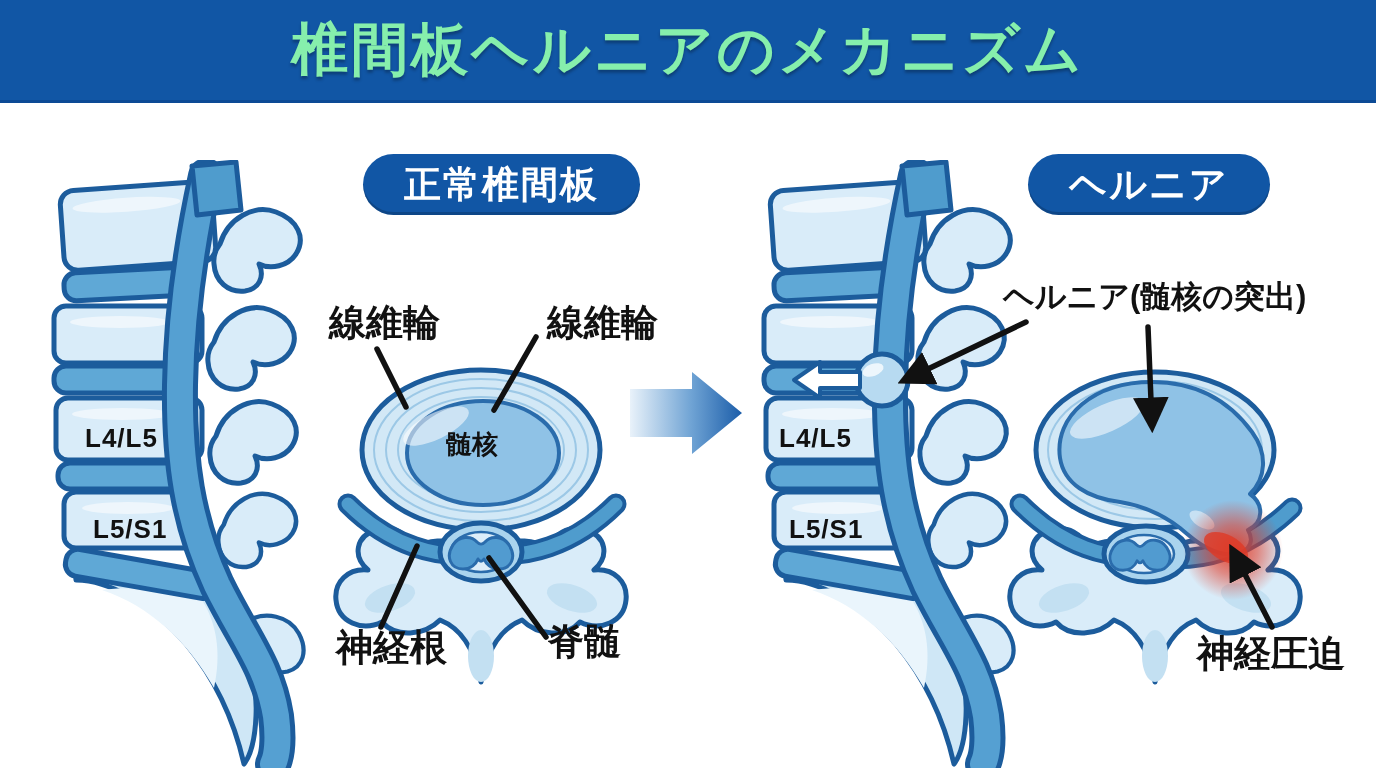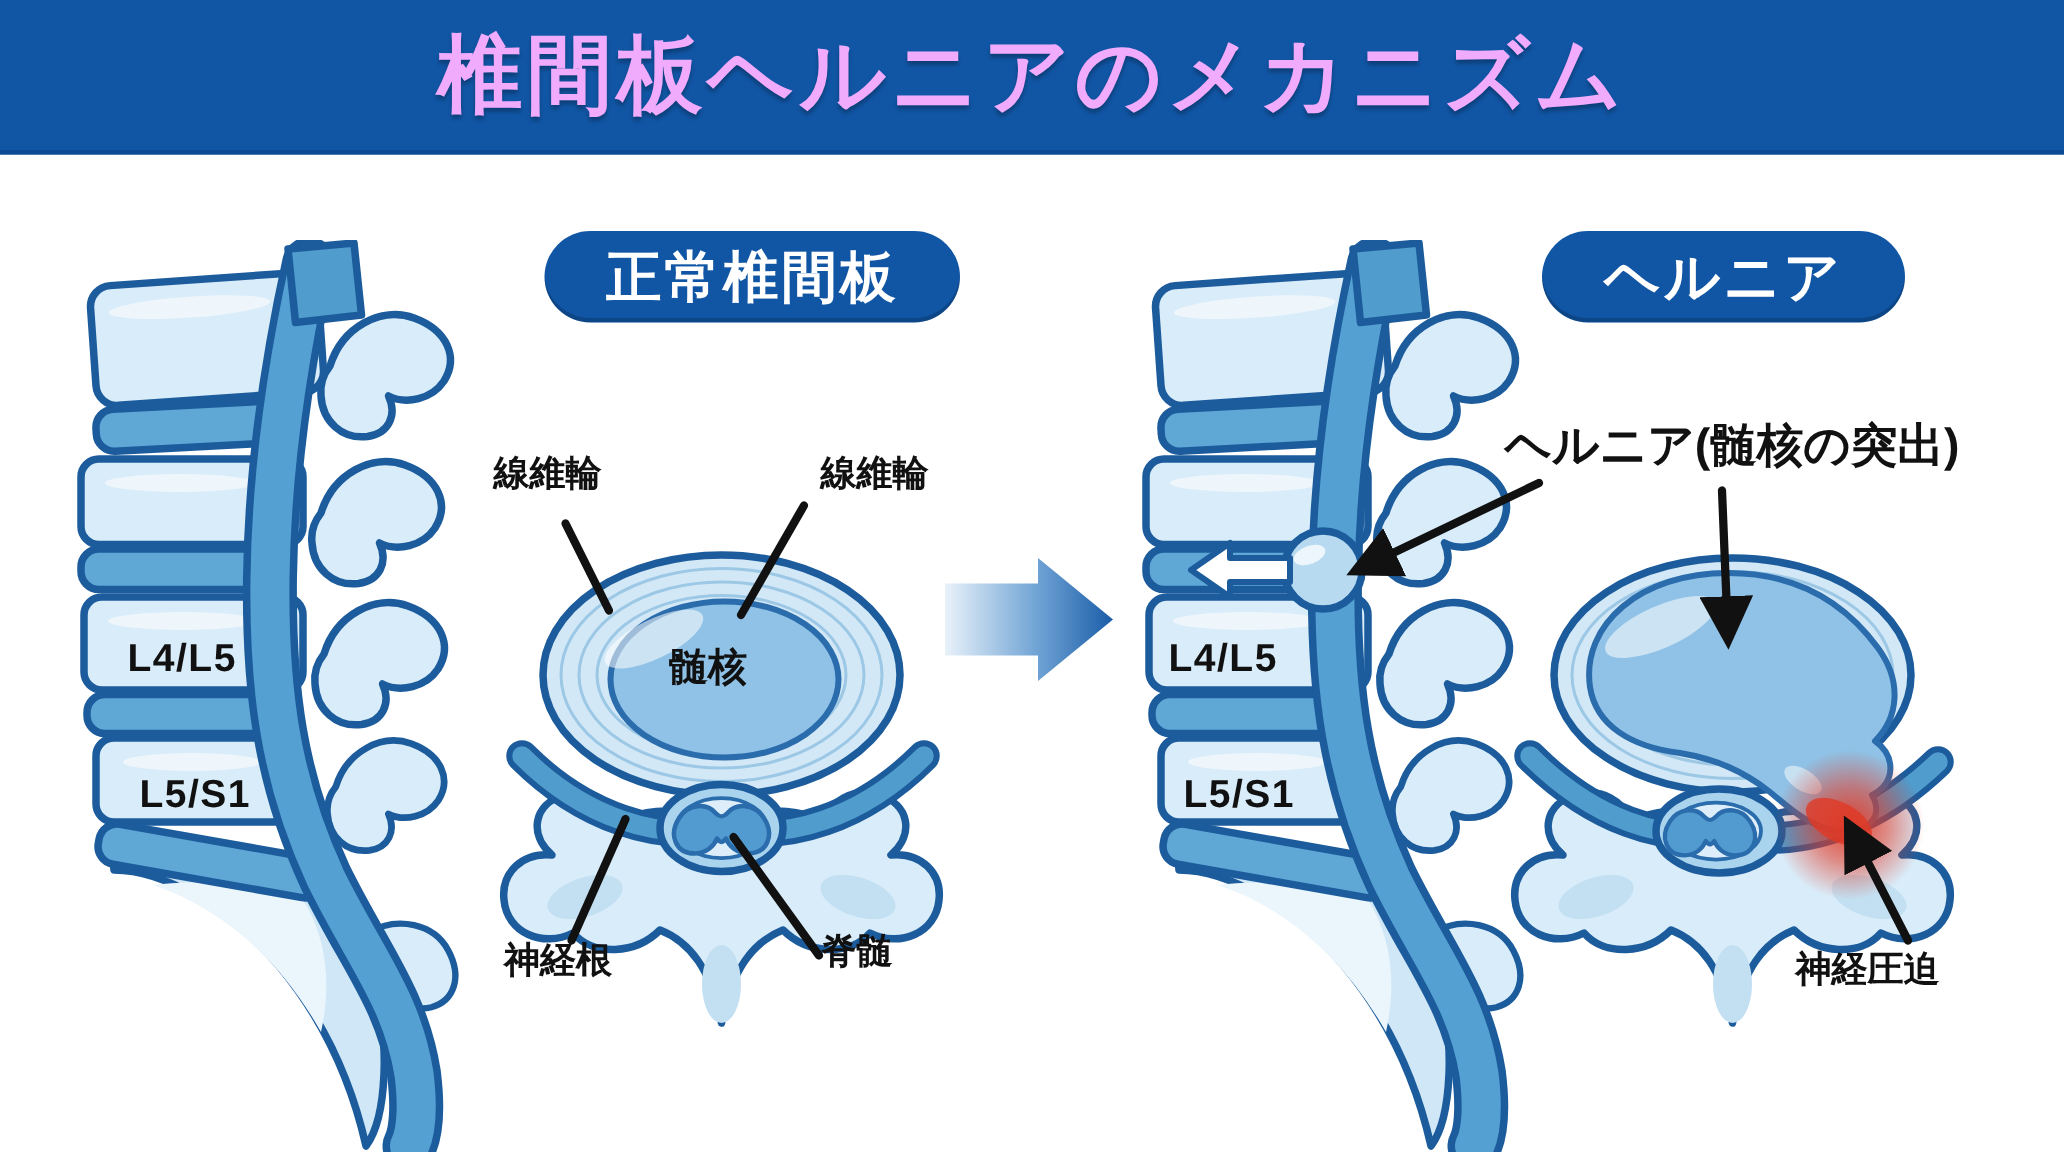--- a/index.html
+++ b/index.html
@@ -8,38 +8,38 @@
     font-family:"Liberation Sans","DejaVu Sans",sans-serif;
   }
   .abs{position:absolute;}
   
   .banner{
     position:absolute;left:0;top:0;width:1376px;height:100px;
     background:#1156a5;border-bottom:3px solid #0c4a95;
     display:flex;align-items:center;justify-content:center;
   }
   .banner h1{
-    margin:0;color:#f0abfc;font-size:57px;font-weight:800;letter-spacing:3px;
+    margin:0;color:#86efac;font-size:57px;font-weight:800;letter-spacing:3px;
     text-shadow:0 3px 3px rgba(0,0,0,.28);
     text-align:center;
   }
   
   .pill{
     position:absolute;height:61px;border-radius:31px;background:#1156a5;
     display:flex;align-items:center;justify-content:center;
     box-shadow:inset 0 -3px 0 rgba(0,0,0,.18);
   }
   .pill span{color:#fff;font-size:37px;font-weight:800;letter-spacing:2px;}
   .pill-normal{left:363px;top:154px;width:277px;}
   .pill-hernia{left:1028px;top:154px;width:242px;}
   
   .lbl{
     position:absolute;color:#111111;font-weight:800;white-space:nowrap;line-height:1.1;
   }
-  .lbl-anno{font-size:24px;}
+  .lbl-anno{font-size:37px;}
   .lbl-vert{font-size:26px;letter-spacing:1px;}
   .lbl-hernia-note{font-size:31px;}
   
   .overlay{position:absolute;left:0;top:0;z-index:6;pointer-events:none;}
   .lbl{z-index:7;}
   svg.art{z-index:2;}
 </style>
 </head>
 <body>
 

